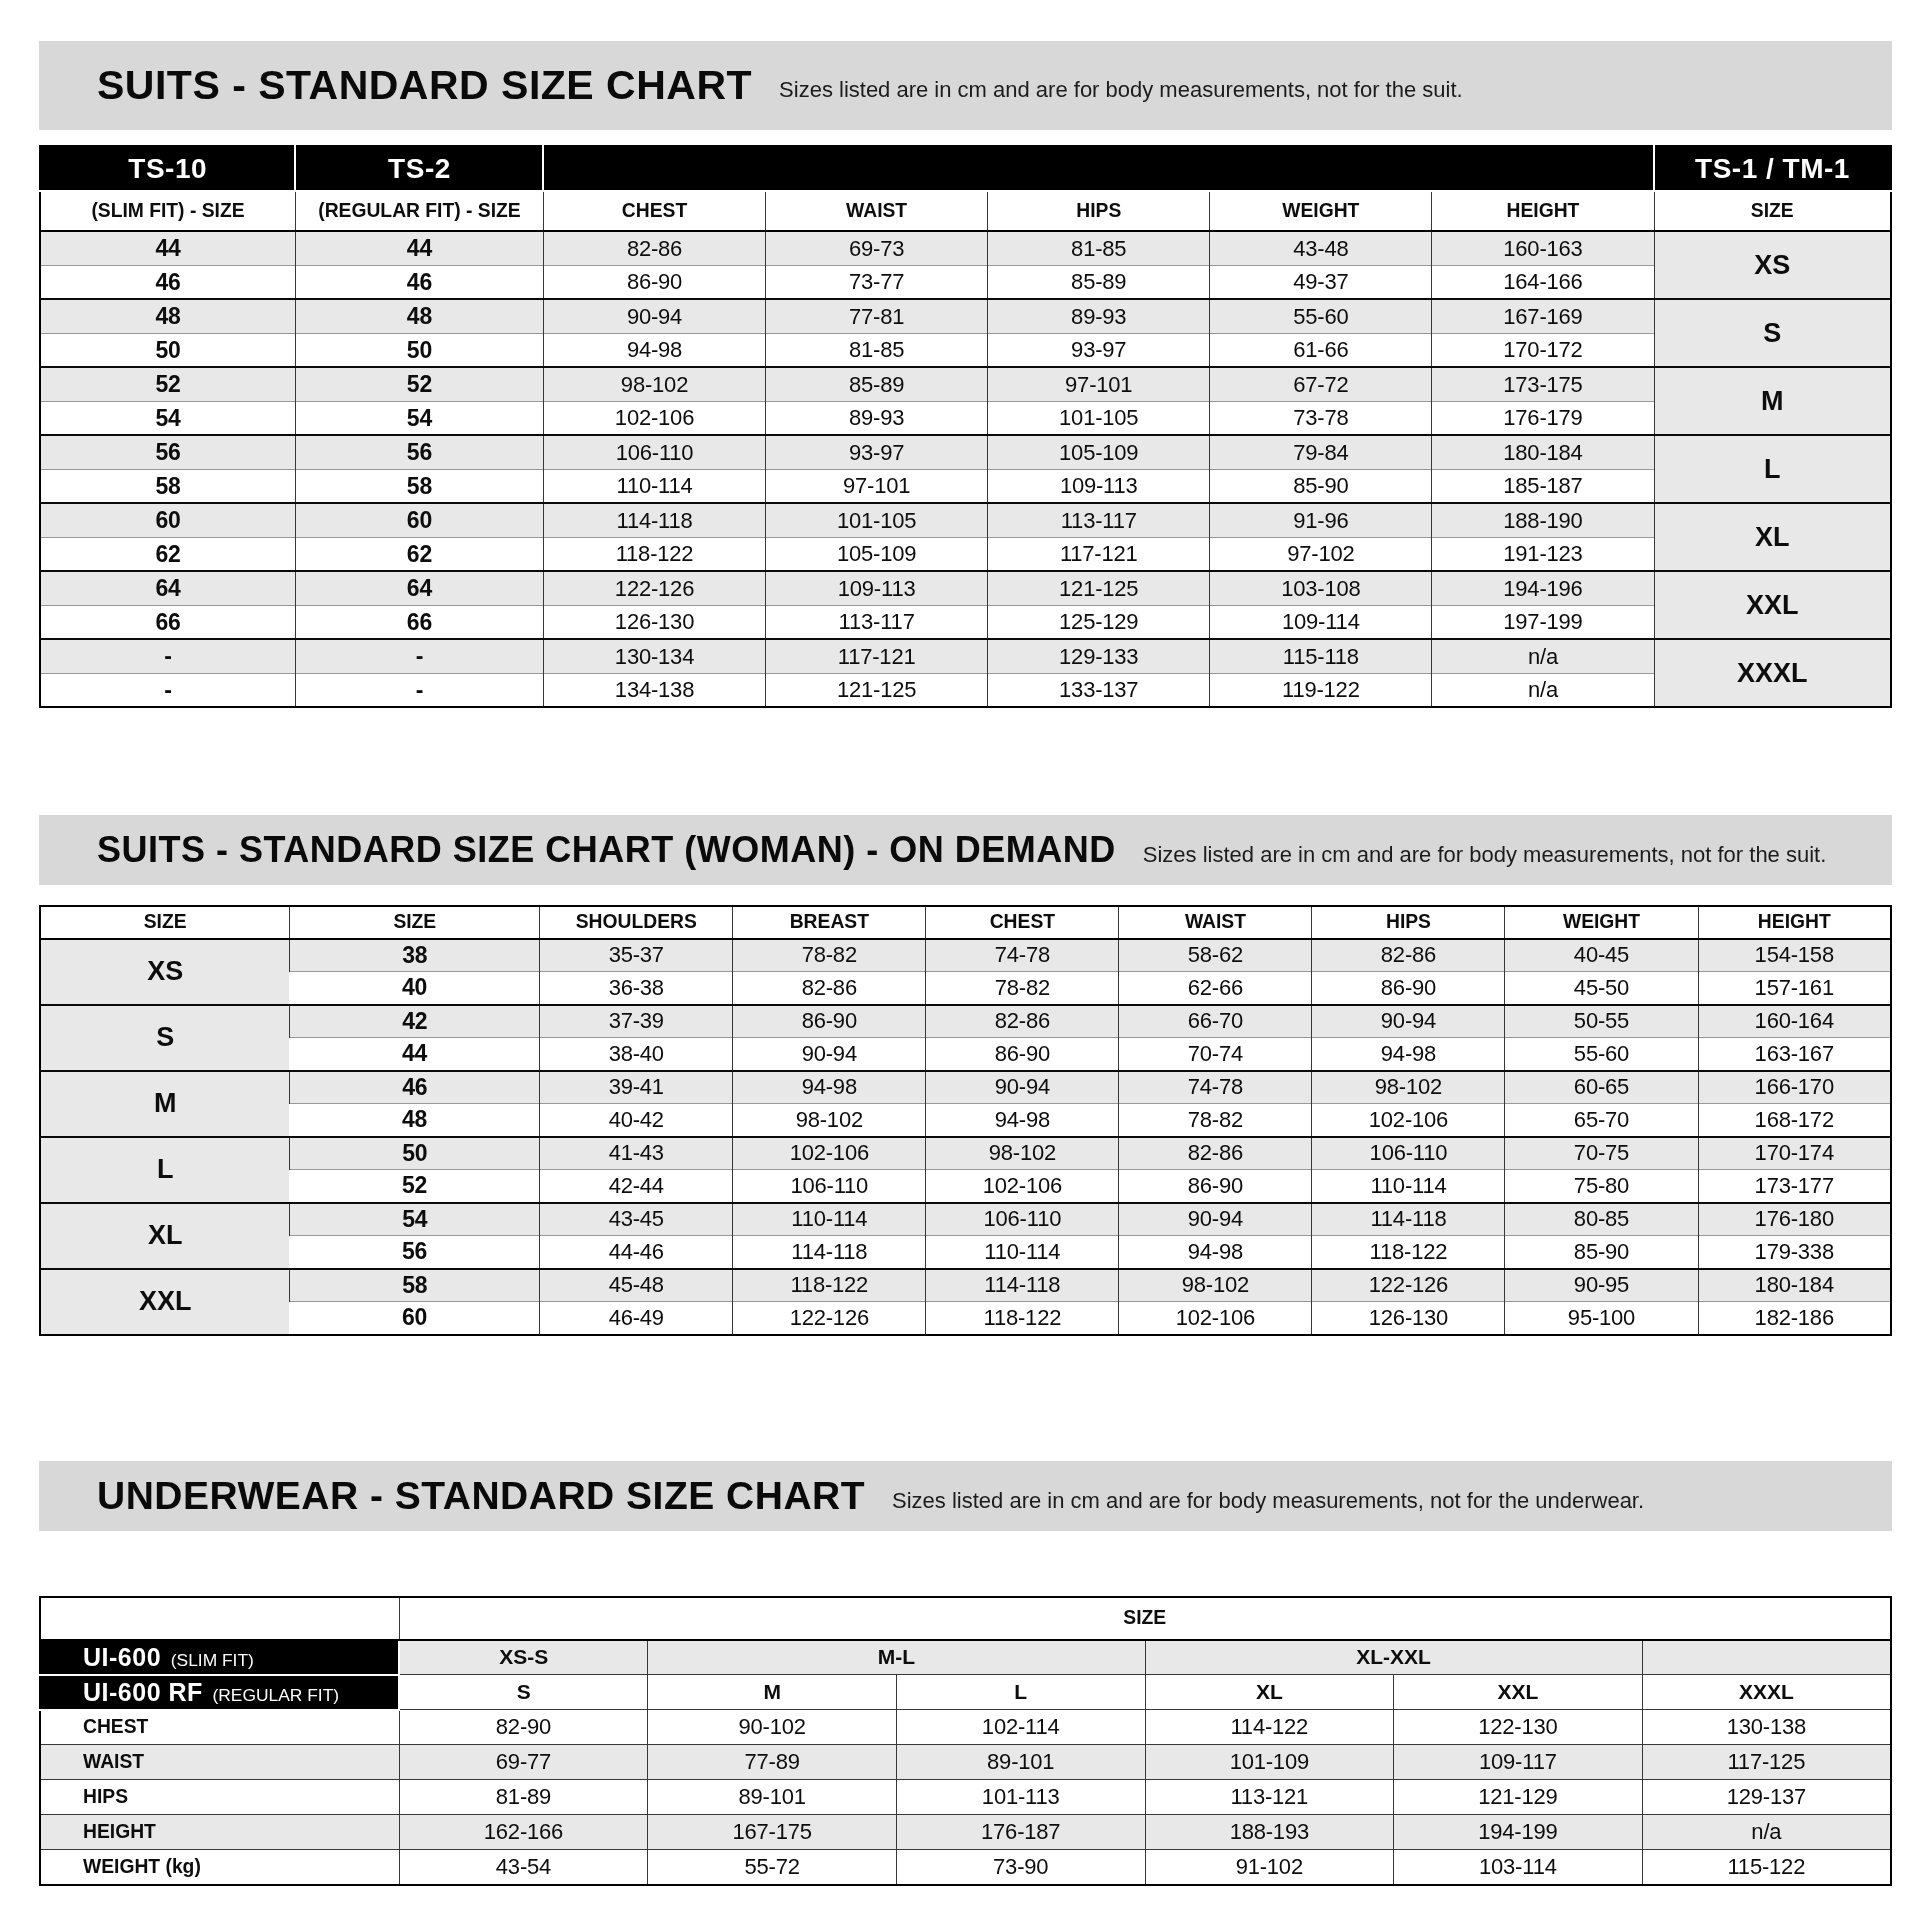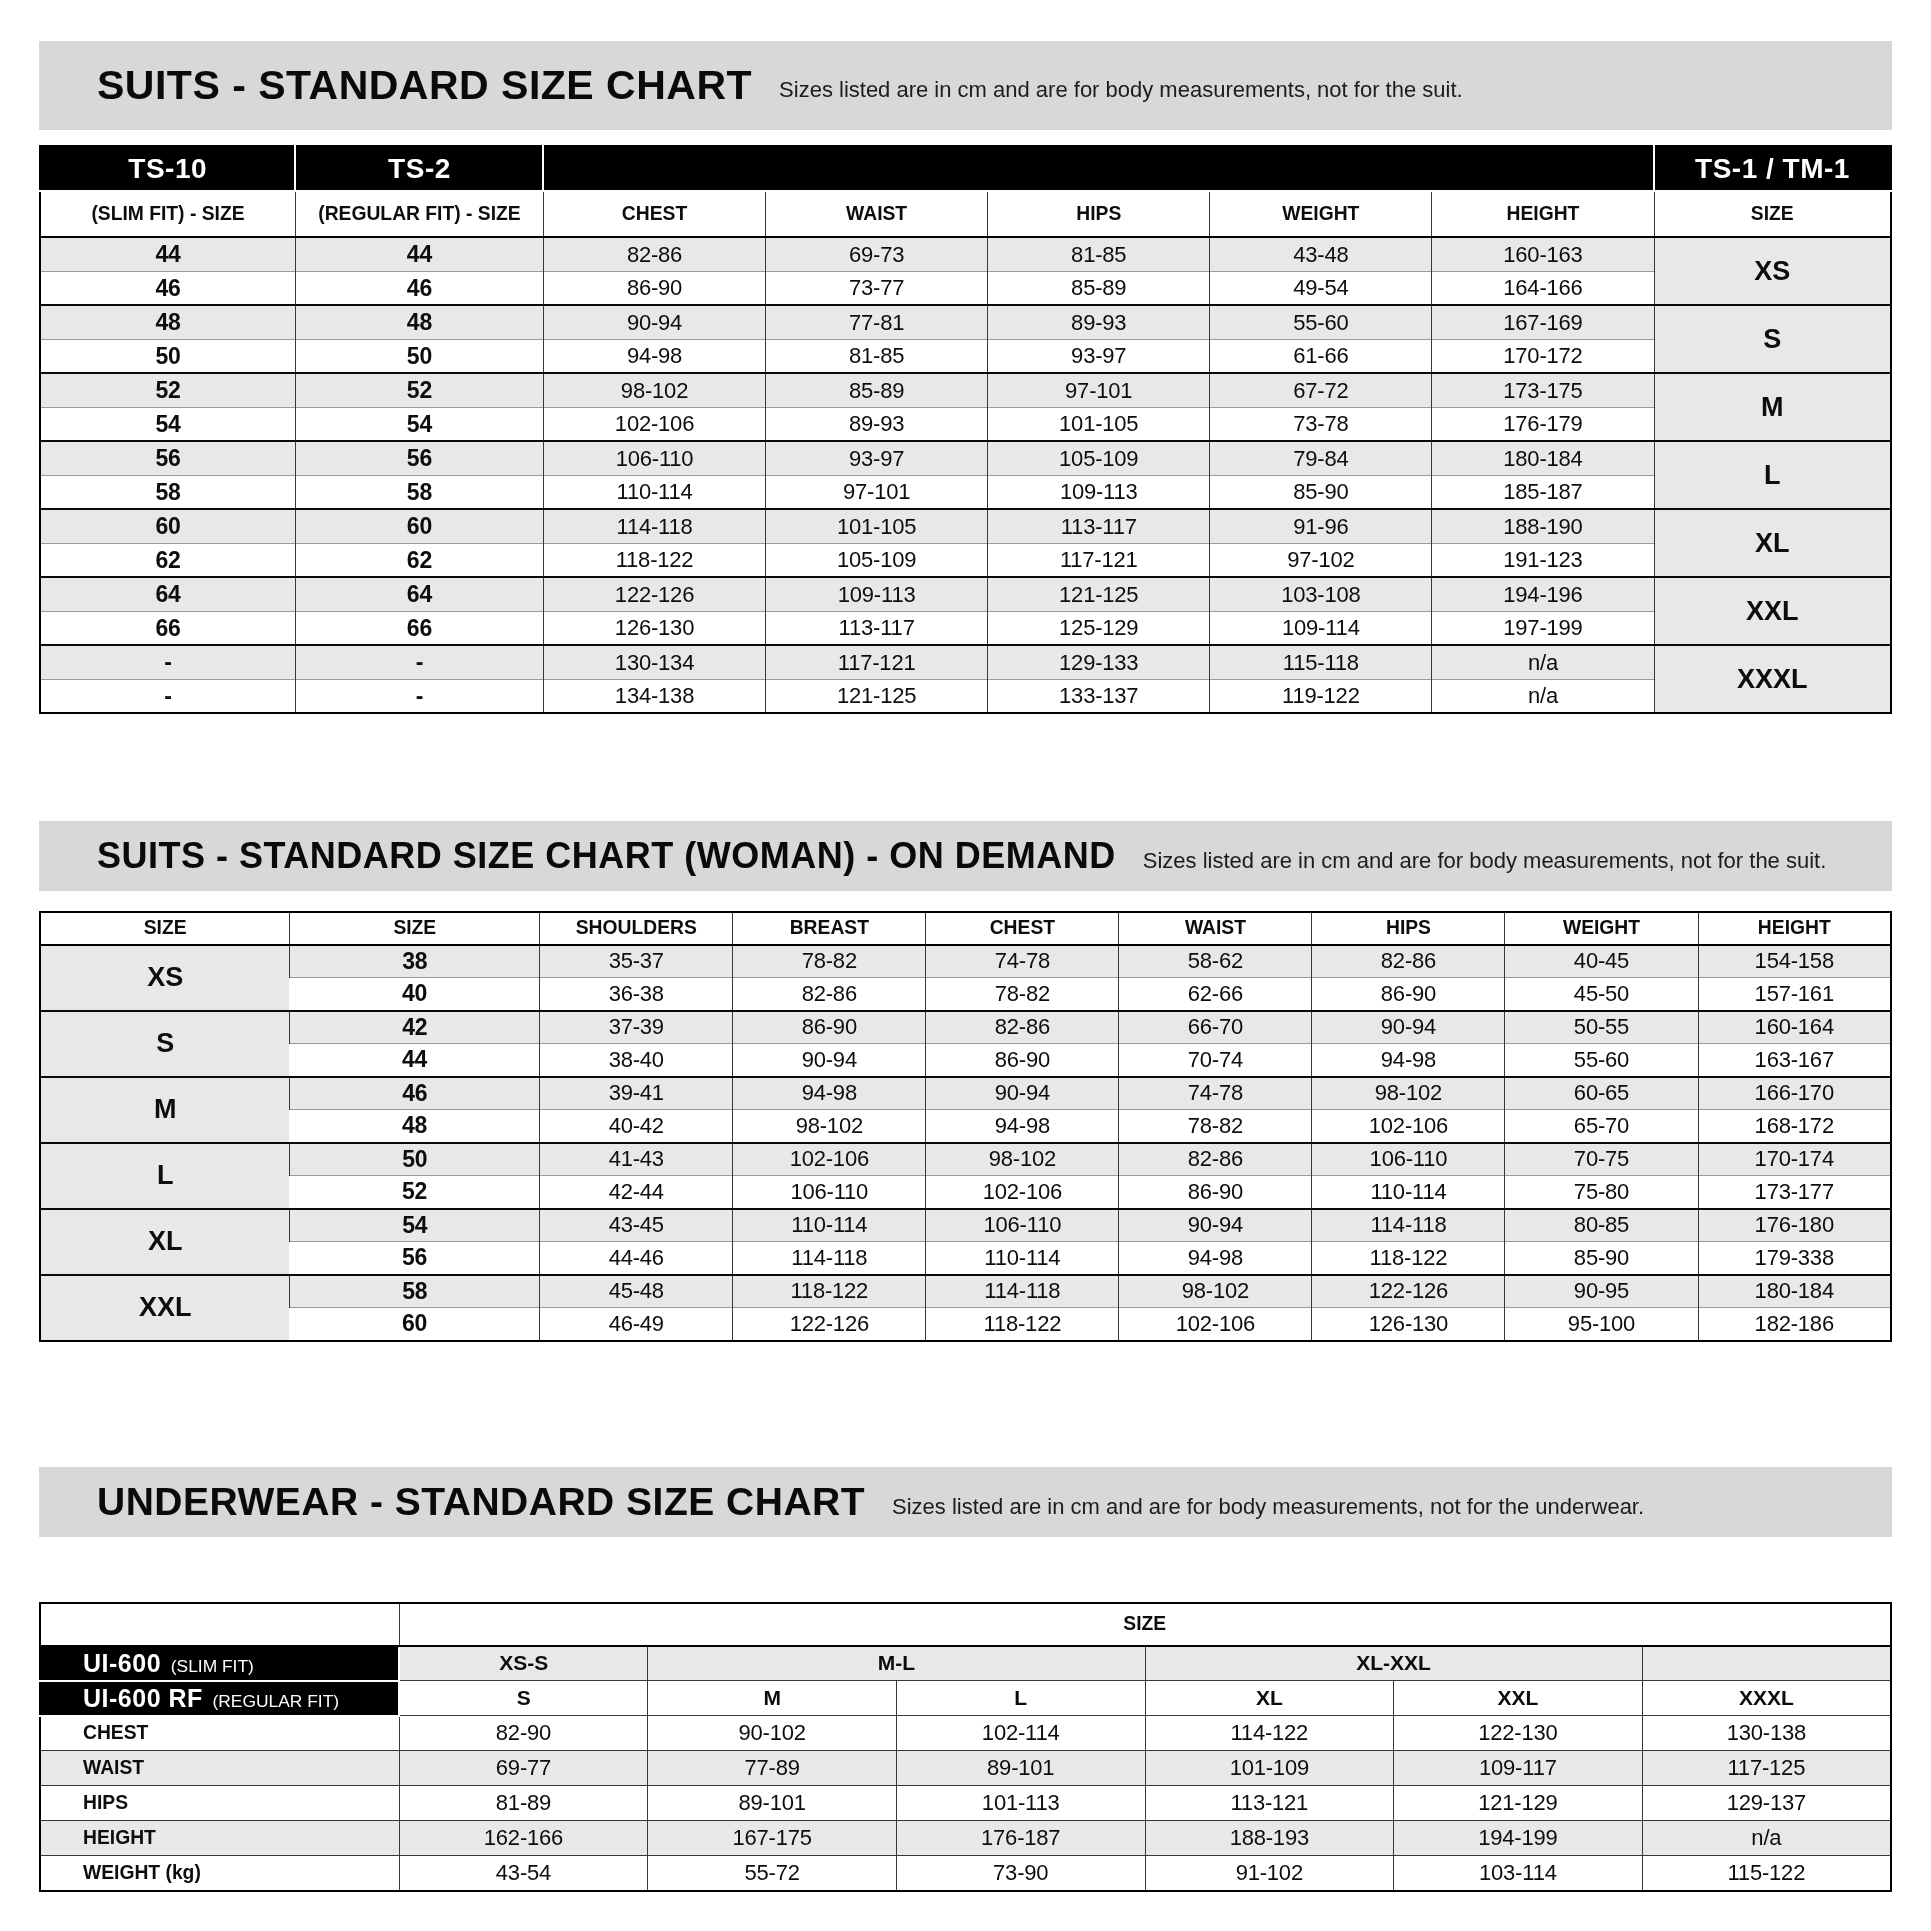--- a/index.html
+++ b/index.html
@@ -52,21 +52,21 @@
   .num  { font-weight:700; font-size:23px; }
 
   tbody tr.gstart > td { border-top:2.9px solid #0a0a0a; }
   tbody tr.inrow  > td { border-top:1.9px solid #999999; }
   tr.shade td { background:#e8e8e8; }
   td.gsize { font-size:27px; font-weight:700; background:#ffffff; }
   td.gsize.gshade { background:#e8e8e8; }
 
   
   #men-table thead tr.black { height:45px; }
-  #men-table thead tr.sub   { height:46px; }
+  #men-table thead tr.sub   { height:40px; }
   #men-table tbody tr       { height:34px; }
 
   #women-table thead tr { height:33px; }
   #women-table tbody tr { height:33px; }
 
   #uw-table thead tr { height:43px; }
   #uw-table tbody tr { height:35px; }
 
   
   #uw-table .sizehead { font-size:19.3px; font-weight:700; border-bottom:2.9px solid #000; background:#fff; }
@@ -130,21 +130,21 @@
             <td class="val">43-48</td>
             <td class="val">160-163</td>
             <td class="gsize" rowspan="2">XS</td>
           </tr>
           <tr class="inrow">
             <td class="val num">46</td>
             <td class="val num">46</td>
             <td class="val">86-90</td>
             <td class="val">73-77</td>
             <td class="val">85-89</td>
-            <td class="val">49-54</td>
+            <td class="val">49-37</td>
             <td class="val">164-166</td>
           </tr>
           <tr class="gstart shade">
             <td class="val num">48</td>
             <td class="val num">48</td>
             <td class="val">90-94</td>
             <td class="val">77-81</td>
             <td class="val">89-93</td>
             <td class="val">55-60</td>
             <td class="val">167-169</td>

